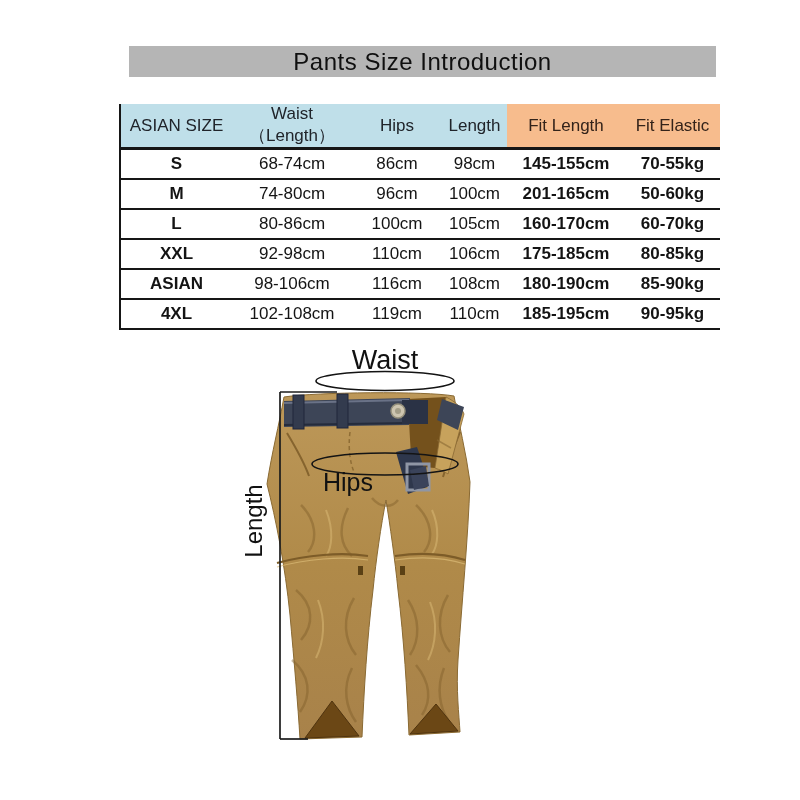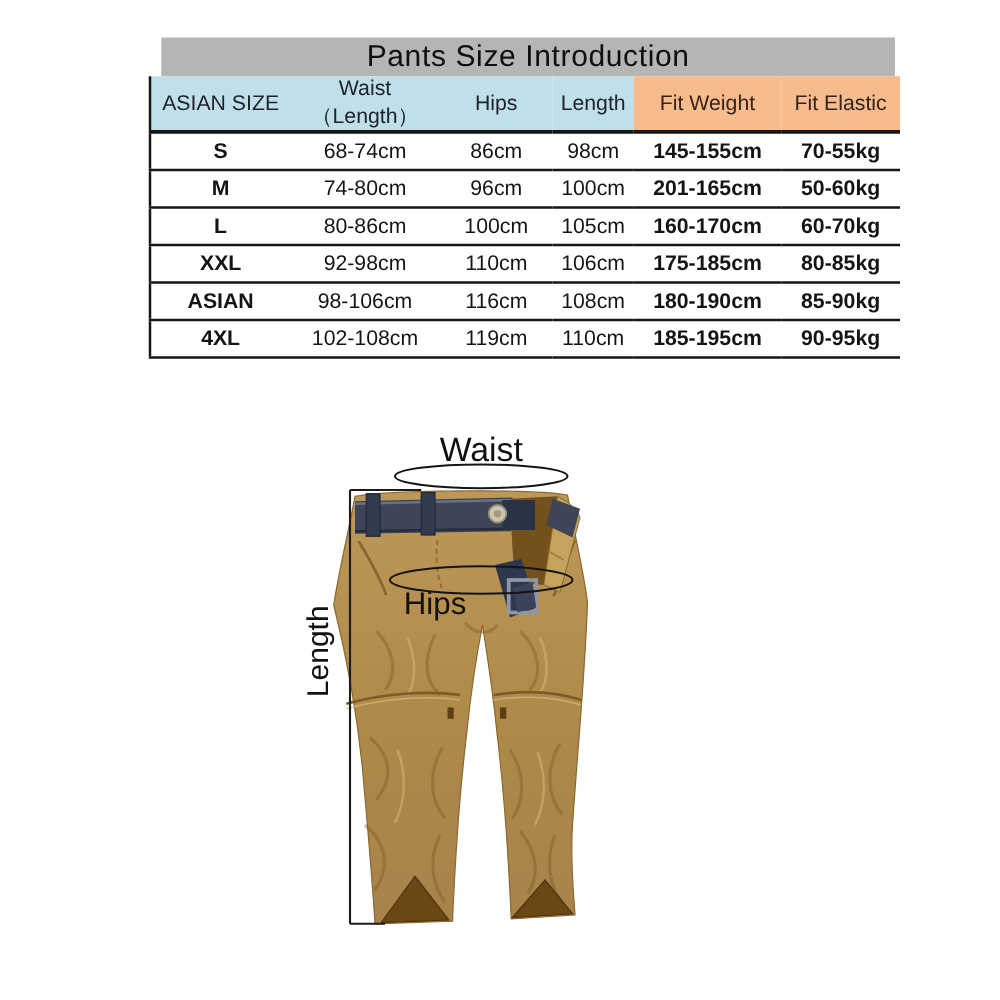--- a/index.html
+++ b/index.html
@@ -1,29 +1,30 @@
 <!DOCTYPE html>
 <html><head>
 <meta charset="utf-8">
 <style>
   html,body{margin:0;padding:0;background:#ffffff;}
   .sheet{
     position:relative;width:800px;height:800px;background:#ffffff;overflow:hidden;
     font-family:"Liberation Sans", sans-serif;color:#141414;
   }
   
-  .size-chart{position:absolute;left:103px;top:30px;width:600px;padding-left:16px;}
+  .size-chart{position:absolute;left:103px;top:46px;width:600px;padding-left:16px;}
   .title-bar{
     height:31px;margin:0 3px 0 10px;background:#b5b5b5;
     display:flex;align-items:center;justify-content:center;
     font-size:24px;letter-spacing:.5px;color:#0f0f0f;
   }
   table.size-table{
     width:600px;border-collapse:collapse;table-layout:fixed;
     border-left:2.5px solid #161616;
+    margin-top:27px;
   }
   table.size-table th{
     height:29px;font-weight:normal;font-size:17px;text-align:center;
     border-bottom:3.5px solid #161616;padding:0;color:#20242a;
   }
   table.size-table th.c-blue{background:#bfdfe9;}
   table.size-table th.c-orange{background:#f7bc8d;color:#33231a;}
   table.size-table td{
     height:28px;font-size:17px;text-align:center;padding:0;
     border-bottom:2.5px solid #161616;background:#ffffff;
@@ -53,21 +54,21 @@
         <col style="width:65px">
           <col style="width:118px">
           <col style="width:95px">
       </colgroup>
       <thead>
         <tr>
           <th class="c-blue">ASIAN SIZE</th>
           <th class="c-blue">Waist（Length）</th>
           <th class="c-blue">Hips</th>
           <th class="c-blue">Length</th>
-          <th class="c-orange">Fit Weight</th>
+          <th class="c-orange">Fit Length</th>
           <th class="c-orange">Fit Elastic</th>
         </tr>
       </thead>
       <tbody>
         <tr>
           <td>S</td>
           <td>68-74cm</td>
           <td>86cm</td>
           <td>98cm</td>
           <td>145-155cm</td>

